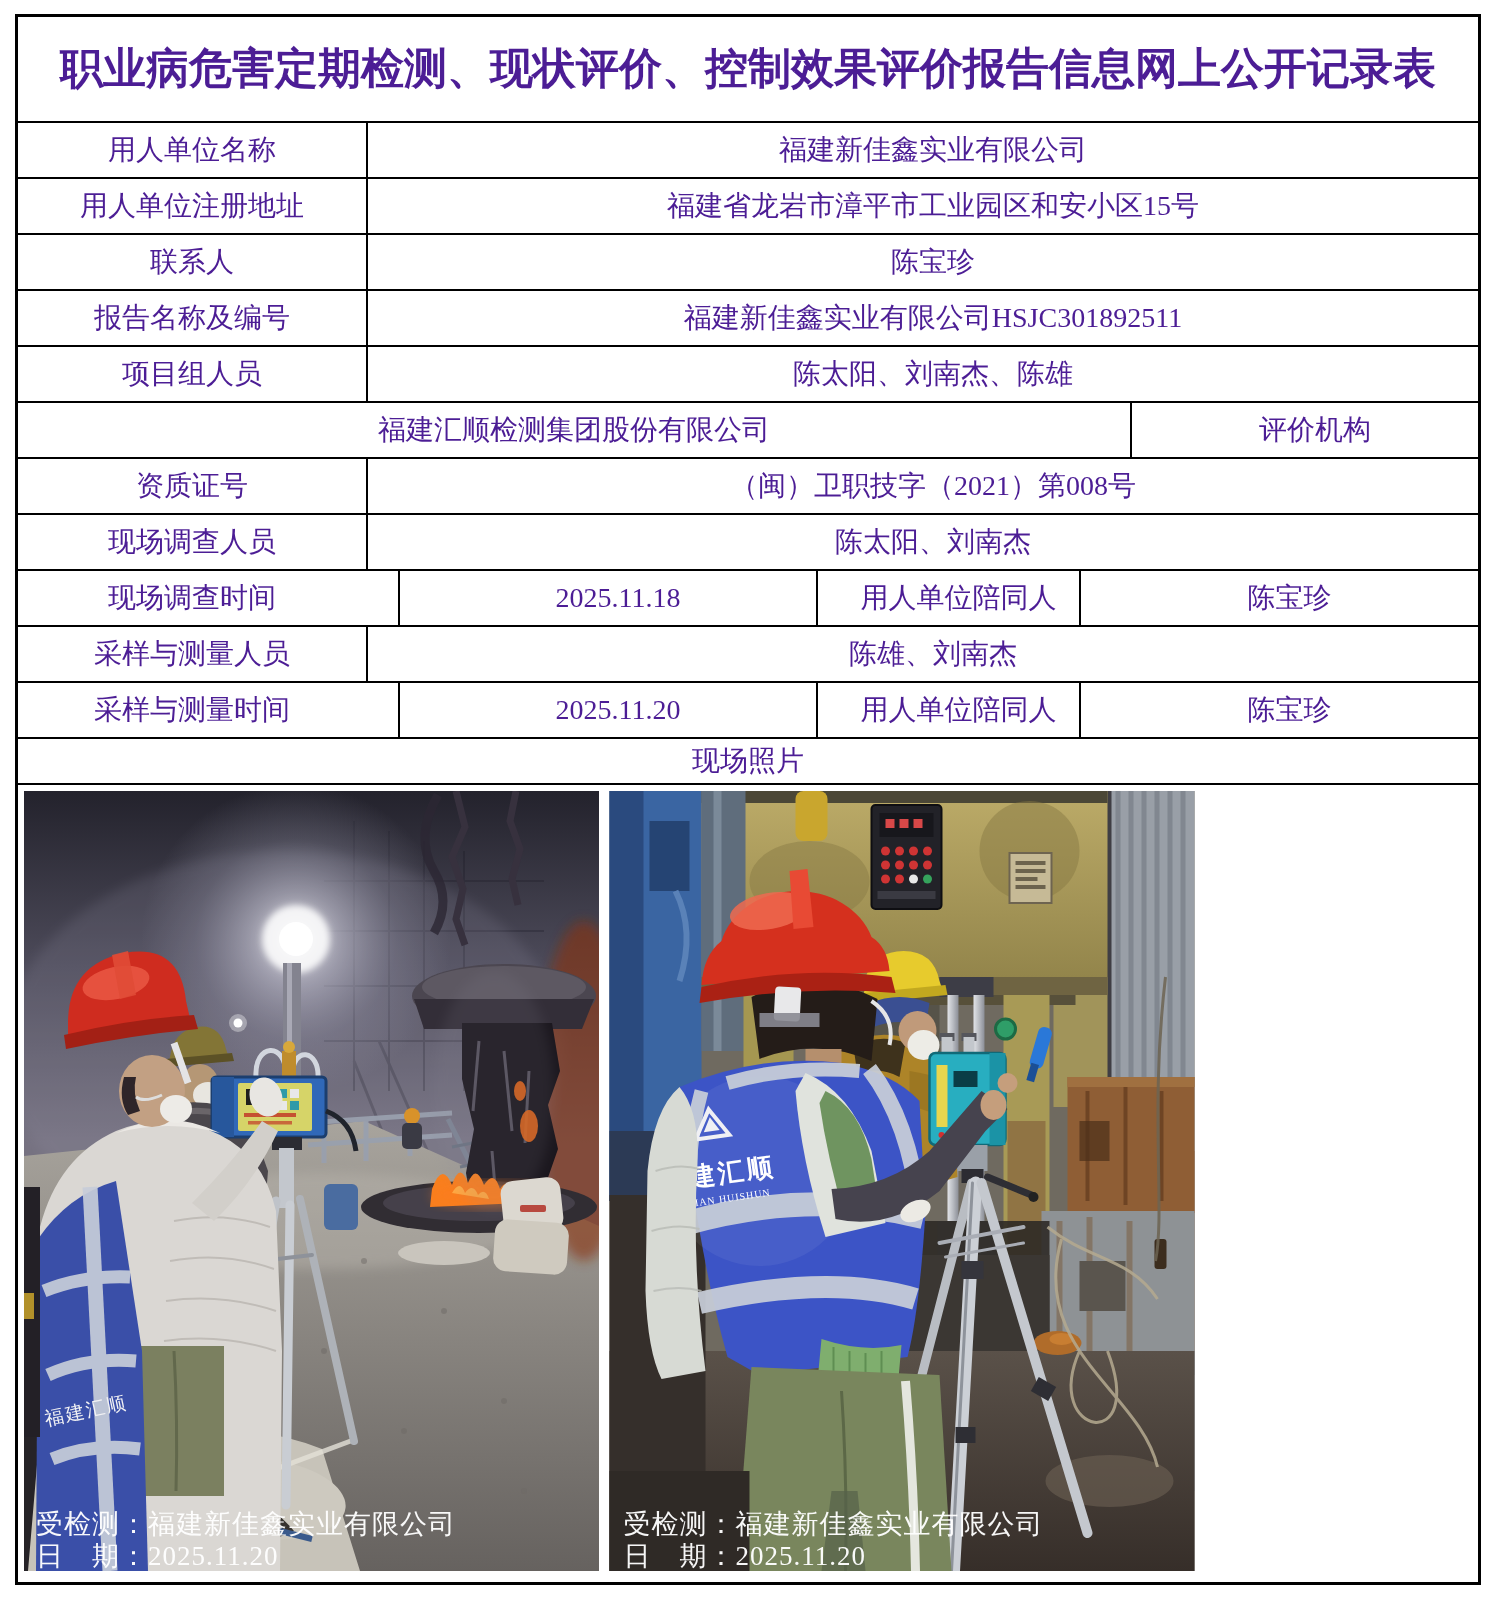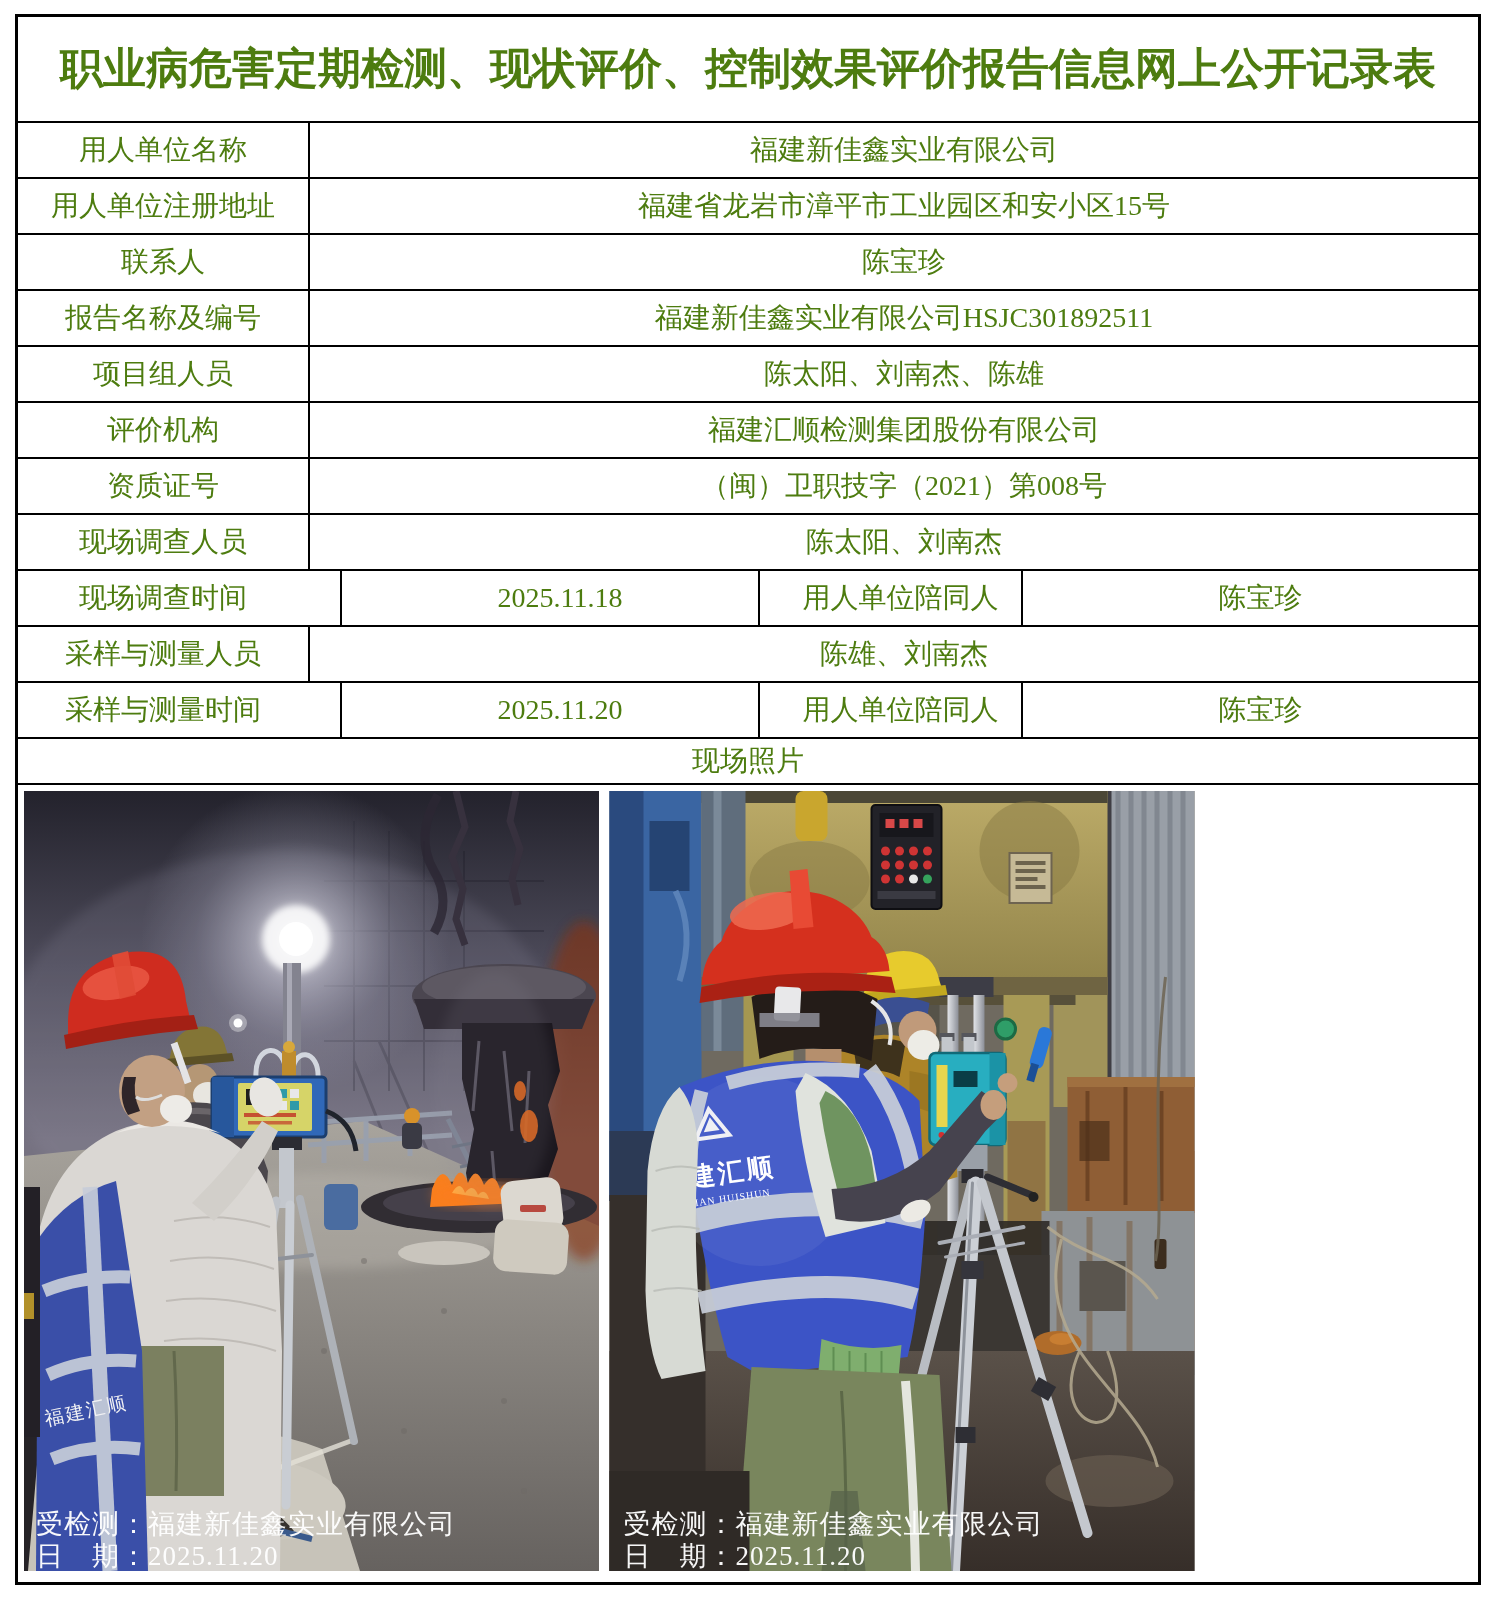--- a/index.html
+++ b/index.html
@@ -1,35 +1,35 @@
 <!DOCTYPE html>
 <html><head>
 <meta charset="utf-8">
 <style>
   html,body { margin:0; padding:0; background:#ffffff; }
   .page {
     position:relative; width:1502px; height:1604px; background:#ffffff;
-    font-family:"Liberation Serif","DejaVu Serif",serif; color:#4d7c0f;
+    font-family:"Liberation Serif","DejaVu Serif",serif; color:#4c1d95;
   }
   .doc-table {
     position:absolute; left:15px; top:14px; width:1466px;
     border:3px solid #000; box-sizing:border-box; background:#fff;
   }
   .title-row {
     height:104px; display:flex; align-items:center; justify-content:center;
     font-size:43px; font-weight:bold; border-bottom:2px solid #000;
     white-space:nowrap;
   }
   .tr { display:flex; border-bottom:2px solid #000; height:54px; }
   .td {
     display:flex; align-items:center; justify-content:center;
     font-size:28px; box-sizing:border-box; overflow:hidden; white-space:nowrap;
   }
   .td + .td { border-left:2px solid #000;padding-left:20px; }
-  .c1 { width:290px; }
+  .c1 { width:348px; }
   .cflex { flex:1; }
   .c2f { width:418px;margin-left:32px; }
   .c3 { width:263px; }
   .photos-header-row { height:44px; }
   .photos-header-row .td { width:100%;font-family:Liberation Mono, monospace; }
   .photo-area {
     display:flex; gap:10px; padding:6px 0 0 6px; height:797px;
     align-items:flex-start; box-sizing:border-box;
   }
   svg.photo { display:block; flex:0 0 auto; }
@@ -57,22 +57,22 @@
     </div>
     <div class="tr">
       <div class="td c1">报告名称及编号</div>
       <div class="td cflex">福建新佳鑫实业有限公司HSJC301892511</div>
     </div>
     <div class="tr">
       <div class="td c1">项目组人员</div>
       <div class="td cflex">陈太阳、刘南杰、陈雄</div>
     </div>
     <div class="tr">
+      <div class="td cflex">福建汇顺检测集团股份有限公司</div>
       <div class="td c1">评价机构</div>
-      <div class="td cflex">福建汇顺检测集团股份有限公司</div>
     </div>
     <div class="tr">
       <div class="td c1">资质证号</div>
       <div class="td cflex">（闽）卫职技字（2021）第008号</div>
     </div>
     <div class="tr">
       <div class="td c1">现场调查人员</div>
       <div class="td cflex">陈太阳、刘南杰</div>
     </div>
     <div class="tr">

